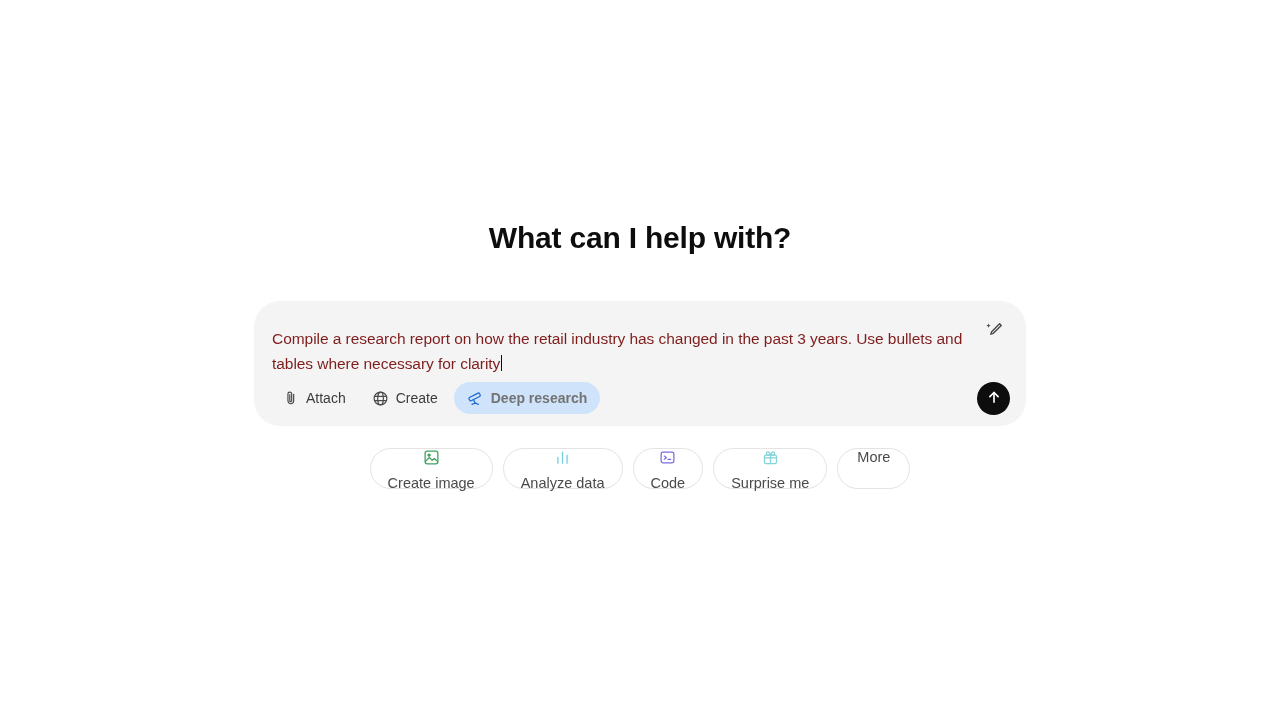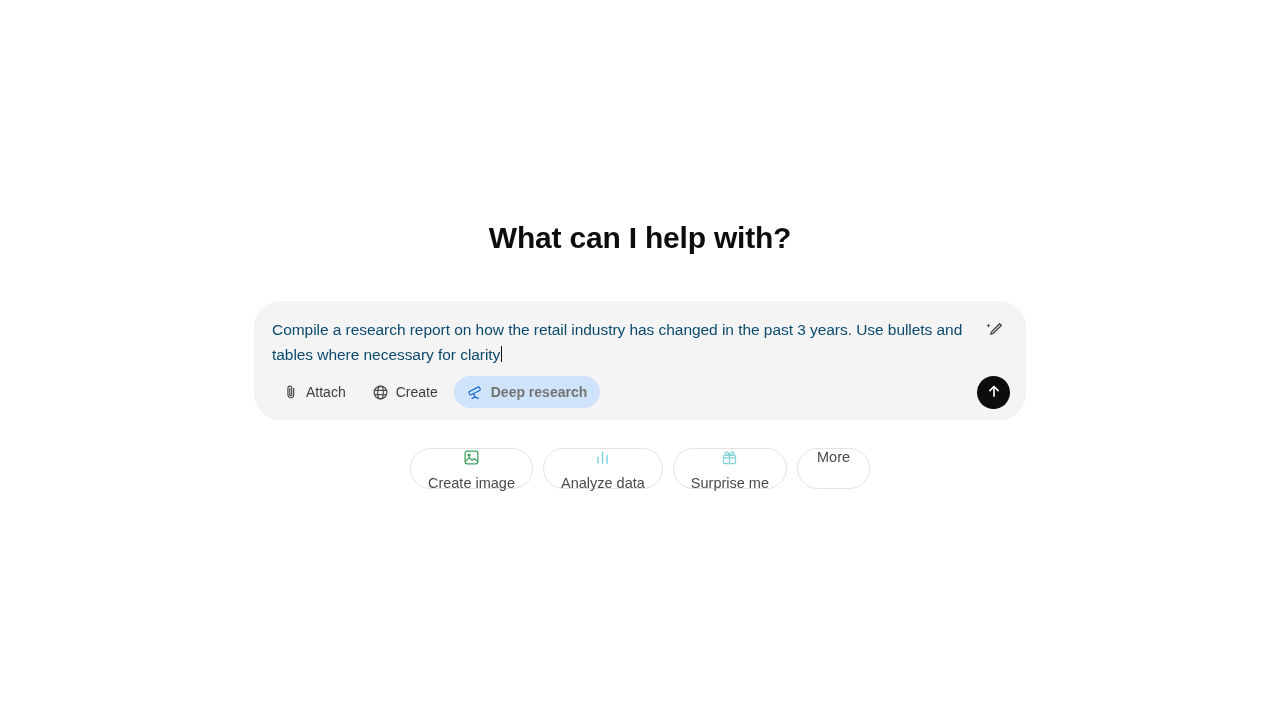--- a/index.html
+++ b/index.html
@@ -56,25 +56,26 @@
   .composer-text-row {
     display: flex;
     align-items: flex-start;
     justify-content: space-between;
     gap: 8px;
   }
 
   .composer-text {
     font-size: 15.5px;
     line-height: 25px;
-    color: #0c4a6e;
+    color: #7f1d1d;
     letter-spacing: -0.05px;
     max-width: 712px;
     white-space: pre-wrap;
     word-wrap: break-word;
+    margin-top: 9px;
   }
   .composer-text::after {
     content: "";
     display: inline-block;
     width: 1px;
     height: 16px;
     background: #0d0d0d;
     vertical-align: -2px;
     margin-left: 1px;
   }
@@ -269,20 +270,30 @@
       <span class="chip-icon">
         <svg width="17" height="17" viewBox="0 0 24 24" fill="none" stroke="#76d0e0" stroke-width="1.9" stroke-linecap="round">
           <line x1="5.5" y1="20" x2="5.5" y2="12"></line>
           <line x1="12" y1="20" x2="12" y2="4.5"></line>
           <line x1="18.5" y1="20" x2="18.5" y2="9"></line>
         </svg>
       </span>
       <span>Analyze data</span>
     </button>
 
+    <button class="chip">
+      <span class="chip-icon">
+        <svg width="17" height="17" viewBox="0 0 24 24" fill="none" stroke="#7b6ee0" stroke-width="1.8" stroke-linecap="round" stroke-linejoin="round">
+          <rect x="3" y="4.5" width="18" height="15" rx="2.5"></rect>
+          <polyline points="7.5,10 10.5,12.2 7.5,14.4"></polyline>
+          <line x1="12.8" y1="14.8" x2="16.5" y2="14.8"></line>
+        </svg>
+      </span>
+      <span>Code</span>
+    </button>
 
     <button class="chip">
       <span class="chip-icon">
         <svg width="17" height="17" viewBox="0 0 24 24" fill="none" stroke="#83d4d8" stroke-width="1.8" stroke-linecap="round" stroke-linejoin="round">
           <rect x="3.5" y="8.5" width="17" height="12" rx="2"></rect>
           <line x1="3.5" y1="12.5" x2="20.5" y2="12.5"></line>
           <line x1="12" y1="8.5" x2="12" y2="20.5"></line>
           <path d="M12 8.5C12 8.5 10.6 4 8.4 4A2.2 2.2 0 0 0 8.4 8.5Z"></path>
           <path d="M12 8.5C12 8.5 13.4 4 15.6 4A2.2 2.2 0 0 1 15.6 8.5Z"></path>
         </svg>

